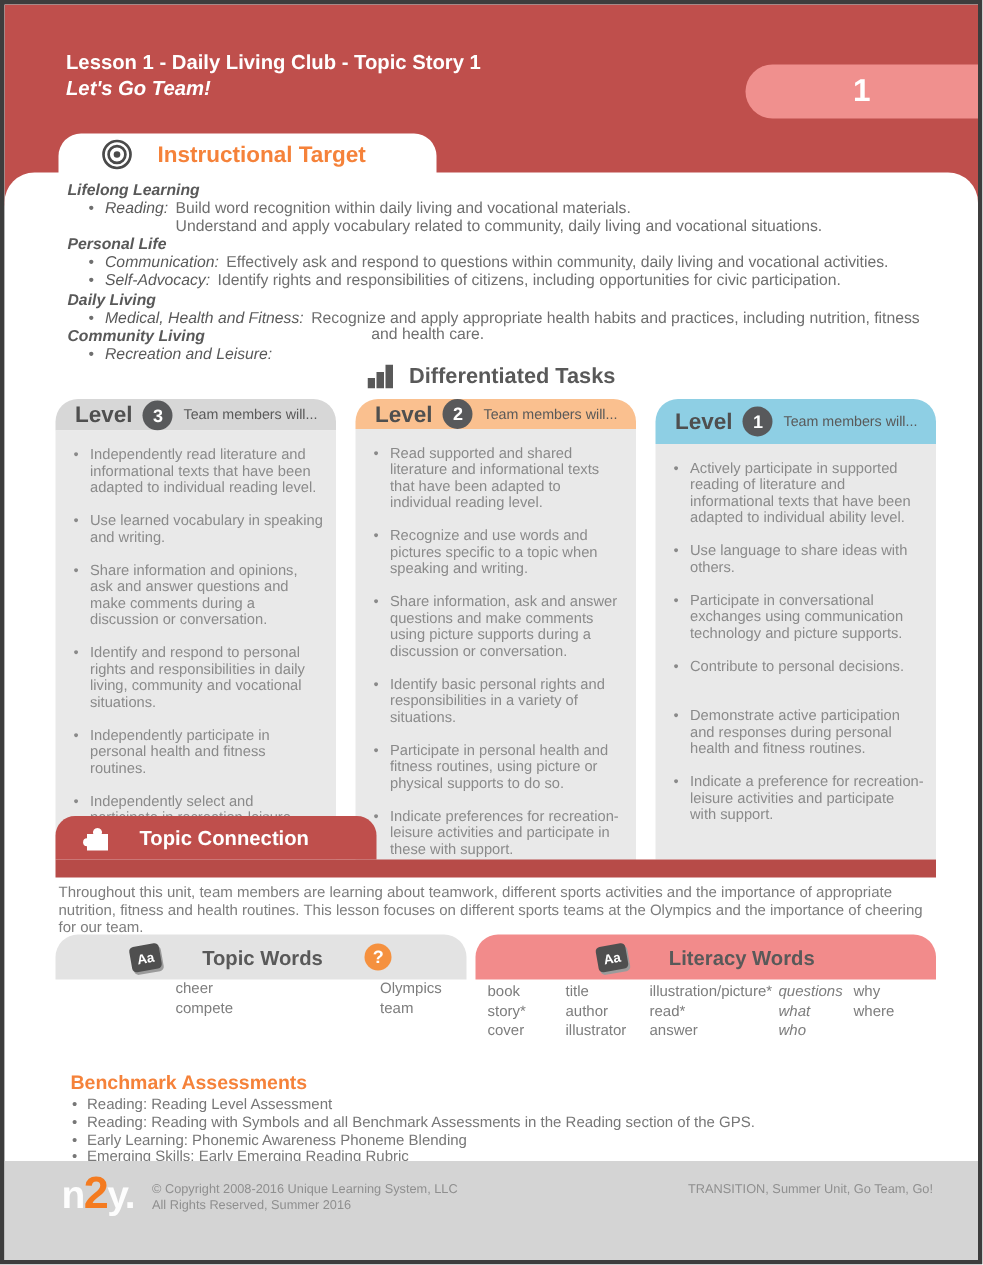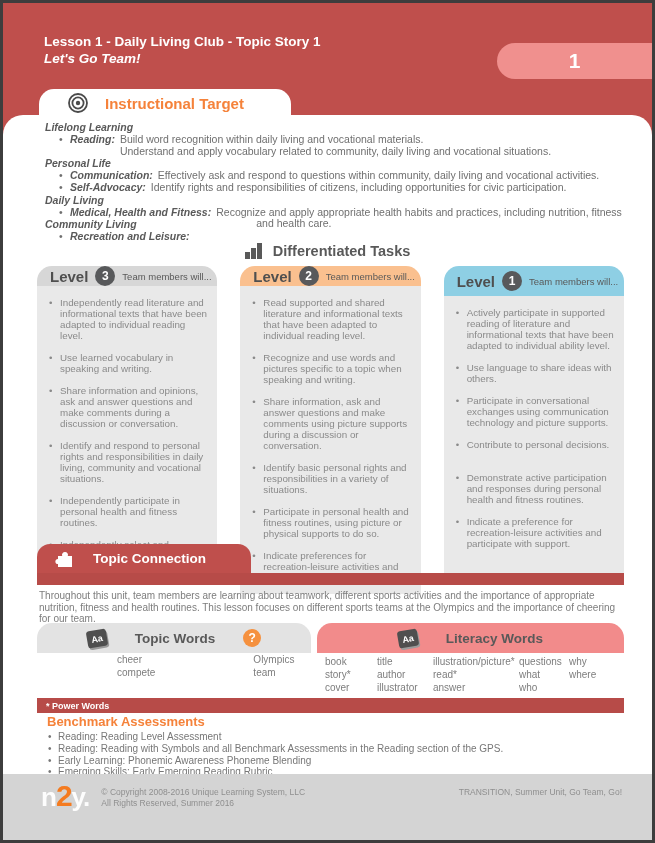--- a/index.html
+++ b/index.html
@@ -21,30 +21,30 @@
 
   
   .it-tab { position:absolute; top:86px; left:36px; width:252px; height:28px; background:#fff;
     border-radius:15px 15px 0 0; z-index:2; display:flex; align-items:center; padding-left:28px; gap:16px; }
   .it-title { color:#f5823a; font-size:15px; font-weight:bold; }
 
   .it-content { position:absolute; top:118px; left:42px; right:26px; z-index:2; color:#6f6f6f; font-size:10.5px; line-height:11.5px; }
   .it-group-heading { font-weight:bold; font-style:italic; color:#595959; margin-top:1px; }
   .it-bullet { display:flex; padding-left:14px; margin:0.5px 0; }
   .it-dot { width:11px; color:#6f6f6f; }
-  .it-term { font-weight:bold; font-style:italic; color:#595959; white-space:nowrap; margin-right:5px;text-align:center; }
+  .it-term { font-weight:normal; font-style:italic; color:#595959; white-space:nowrap; margin-right:5px;text-align:center; }
   .it-lines span { display:block; }
   .wrap-indent { padding-left:40px; }
   .pull-up { margin-top:-11.5px; }
 
   
   .dt-title { position:absolute; top:240px; left:0; right:0; z-index:2; display:flex; justify-content:center; align-items:center; gap:10px; }
   .dt-title-text { font-size:14.5px; font-weight:bold; color:#595959; }
 
-  .columns { position:absolute; top:263px; left:34px; width:587px; height:307px; z-index:2; display:flex; gap:23px; }
+  .columns { position:absolute; top:263px; left:34px; width:587px; height:307px; z-index:2; display:flex; gap:13px; }
   .col { flex:1; display:flex; flex-direction:column; }
   .col-header { height:30px; border-radius:15px 15px 0 0; display:flex; align-items:center; padding-left:13px; gap:7px; }
   .col-header.gray { background:#d7d7d7; }
   .col-header.peach { background:#fac08f; }
   .col-header.blue { background:#8ecfe4; }
   .level-label { font-size:15px; font-weight:bold; color:#4f4f4f; }
   .level-circle { width:20px; height:20px; border-radius:50%; background:#58595b; color:#fff; font-size:12px; font-weight:bold;
     display:flex; align-items:center; justify-content:center; }
   .level-tagline { font-size:9.5px; color:#595959; }
   .col-body { flex:1; background:#e9e9e9; padding:11px 8px 0 12px; }
@@ -71,21 +71,21 @@
   .help-icon { width:18px; height:18px; border-radius:50%; background:#f5913f; color:#fff; font-size:12px; font-weight:bold;
     display:flex; align-items:center; justify-content:center; }
   .words-body { position:absolute; top:650px; z-index:2; display:flex; font-size:10px; line-height:13px; color:#7d7d7d; }
   .topic-body { left:34px; width:274px; padding-top:0;gap:48px; }
   .topic-body .wcol:nth-child(1){ margin-left:80px; }
   .topic-body .wcol:nth-child(2){ margin-left:50px; }
   .literacy-body { left:314px; width:307px; padding-top:2px; }
   .literacy-body .wcol:nth-child(1){ margin-left:8px; width:52px; }
   .literacy-body .wcol:nth-child(2){ width:56px; }
   .literacy-body .wcol:nth-child(3){ width:86px; }
-  .literacy-body .wcol:nth-child(4){ width:50px; }
+  .literacy-body .wcol:nth-child(4){ width:50px;font-style:italic; }
   .wcol span { display:block; }
 
   .power-bar { position:absolute; top:695px; left:34px; width:587px; height:15px; background:#b74b48; z-index:2;
     color:#fff; font-size:9px; font-weight:bold; display:flex; align-items:center; padding-left:9px; }
 
   
   .benchmark { position:absolute; top:712px; left:44px; right:26px; z-index:2; }
   .benchmark-title { color:#f5823a; font-size:13px; font-weight:bold; line-height:14px; margin-bottom:2px; }
   .benchmark ul { list-style:none; }
   .benchmark li { position:relative; padding-left:11px; font-size:10px; line-height:11.8px; color:#777; }
@@ -290,21 +290,20 @@
       <span>questions</span>
       <span>what</span>
       <span>who</span>
     </div>
     <div class="wcol">
       <span>why</span>
       <span>where</span>
     </div>
   </div>
 
-  <div class="power-bar">* Power Words</div>
 
   <div class="benchmark">
     <div class="benchmark-title">Benchmark Assessments</div>
     <ul>
       <li>Reading: Reading Level Assessment</li>
       <li>Reading: Reading with Symbols and all Benchmark Assessments in the Reading section of the GPS.</li>
       <li>Early Learning: Phonemic Awareness Phoneme Blending</li>
       <li>Emerging Skills: Early Emerging Reading Rubric</li>
     </ul>
   </div>

